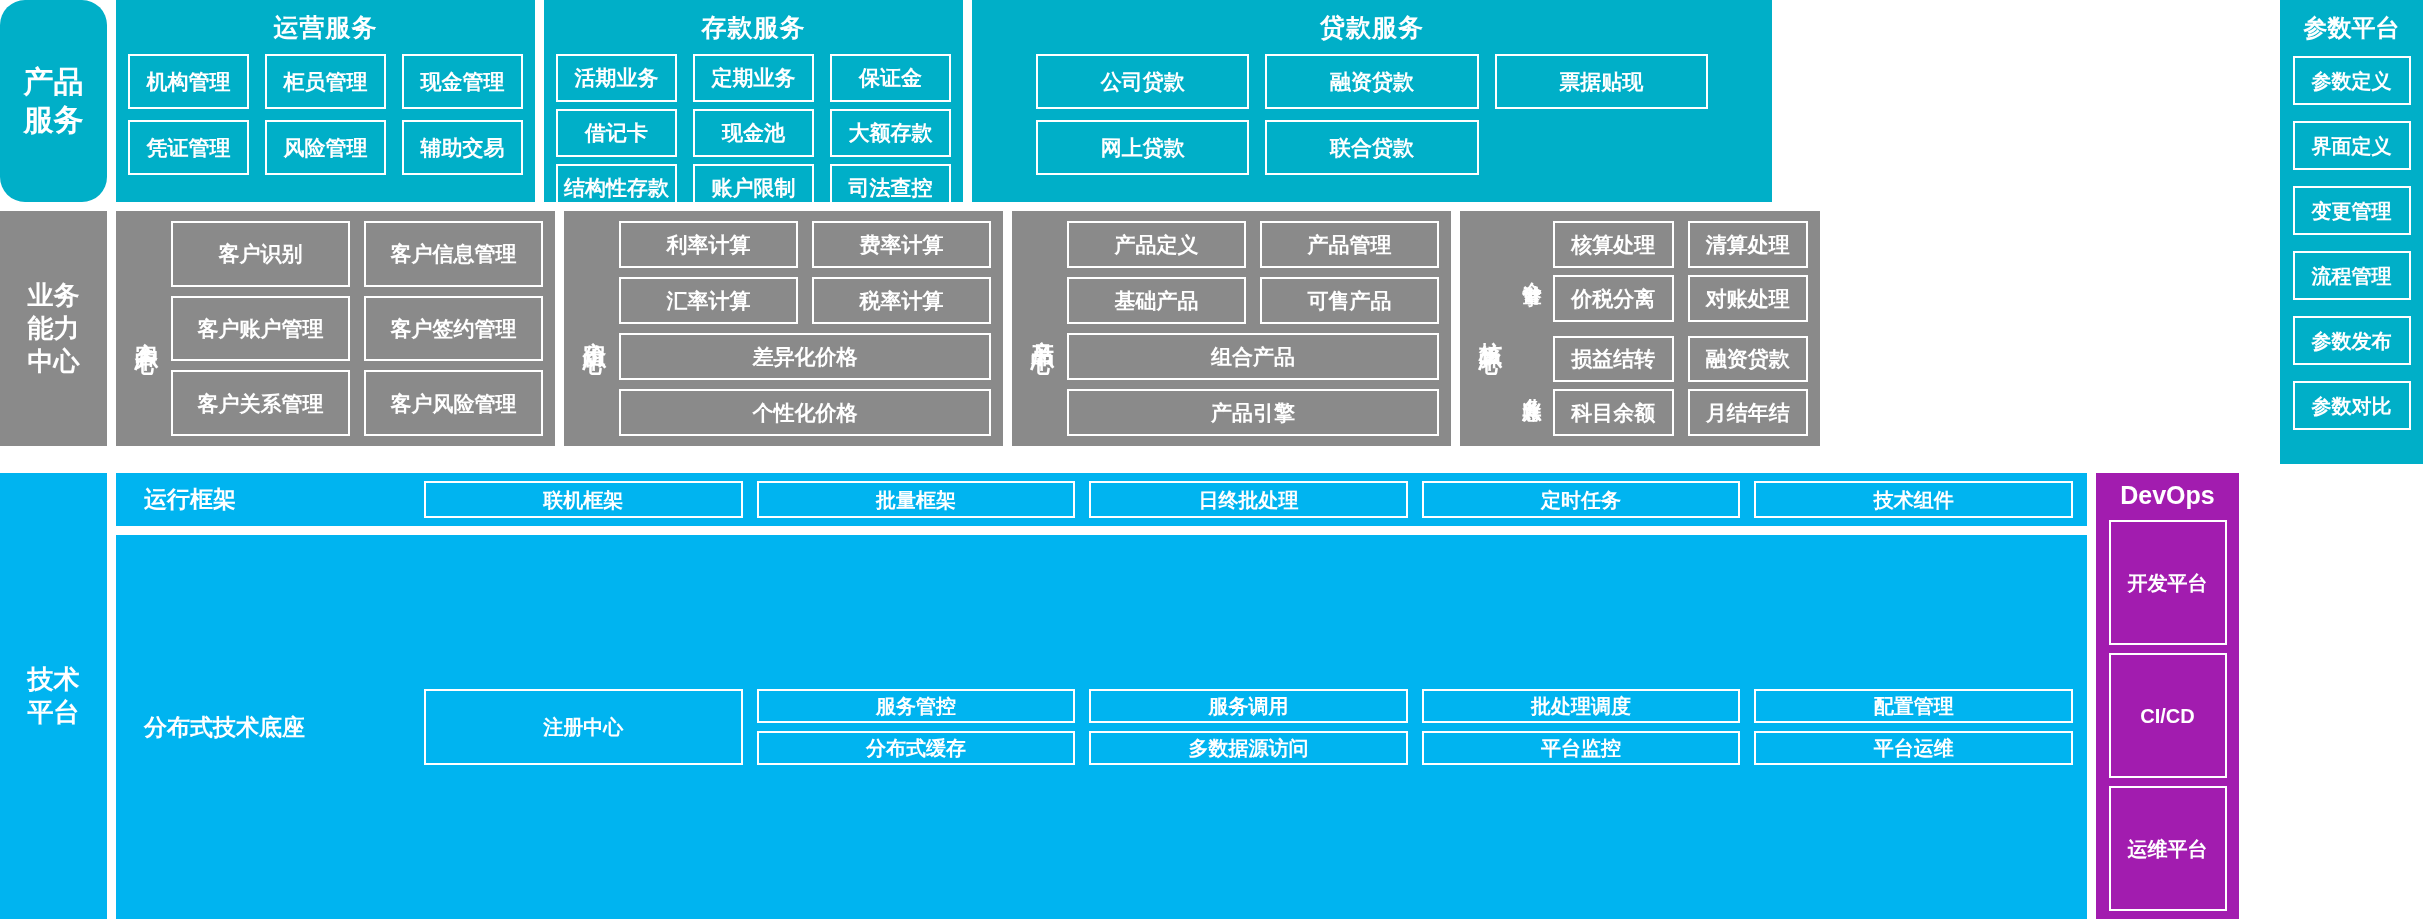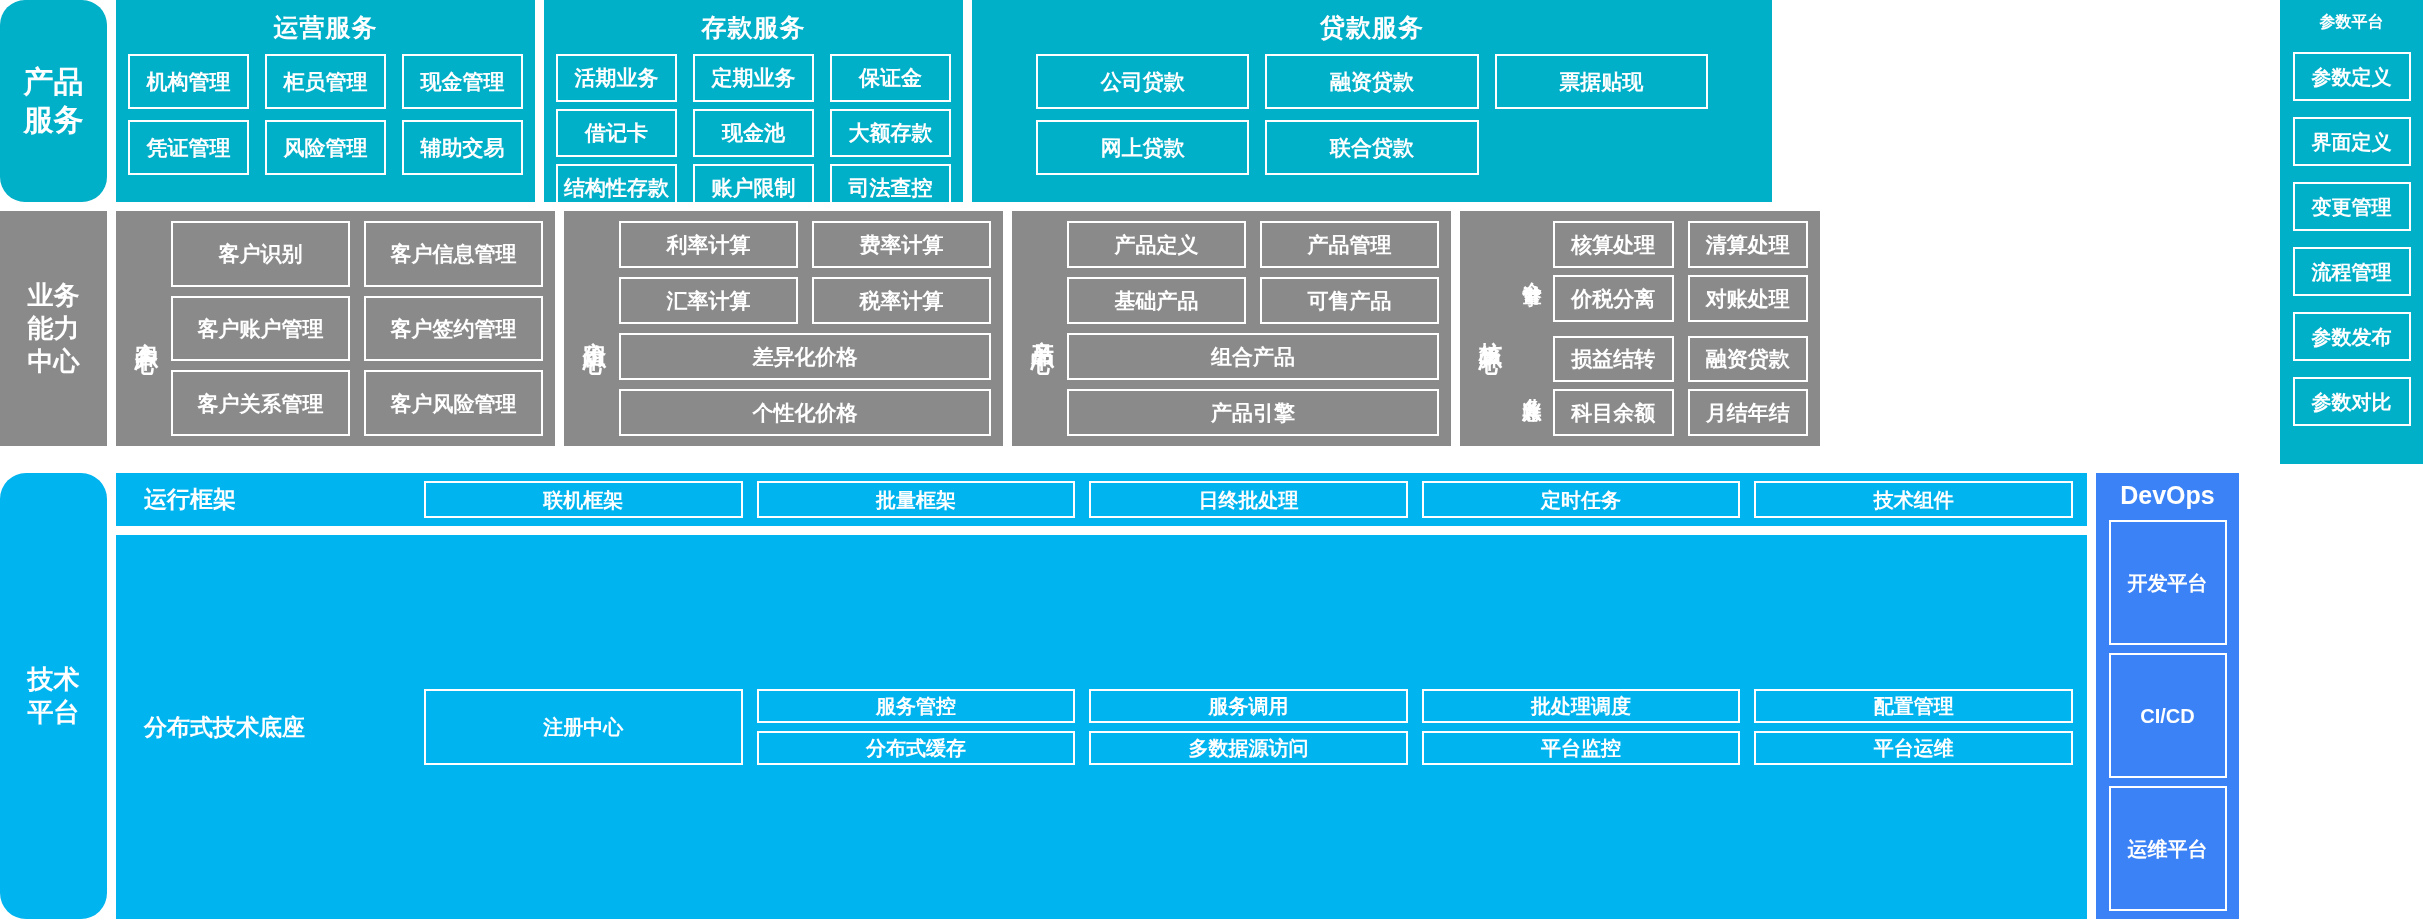--- a/index.html
+++ b/index.html
@@ -48,21 +48,21 @@
   .svc-dep .cell{height:44px;}
   .svc-loan{width:800px;}
   .svc-loan .svc-grid{grid-template-columns:repeat(3,1fr);padding:0 64px;}
   .svc-loan .cell{height:51px;}
 
   
   .param{
     width:143px;display:flex;flex-direction:column;align-items:center;
     padding:8px 0 10px 0;
   }
-  .param-title{font-size:16px;font-weight:bold;padding:4px 0 19px 0;}
+  .param-title{font-size:24px;font-weight:bold;padding:4px 0 12px 0;}
   .param-list{display:flex;flex-direction:column;gap:16px;width:118px;flex:1;}
   .param-list .cell{height:45px;font-size:20px;}
 
   
   .row2{height:235px;}
   .row2 .rail{width:107px;font-size:26px;}
   .center{
     display:flex;align-items:stretch;padding:10px 12px 10px 8px;
   }
   .vlabel{
@@ -110,21 +110,21 @@
     padding-left:14px;
   }
   .strip-cells{flex:1;display:grid;grid-template-columns:repeat(5,1fr);gap:14px;}
   .strip-cells .cell{height:33px;font-size:20px;}
   .strip-cells-2{flex:1;display:grid;grid-template-columns:1fr 1fr 1fr 1fr 1fr;gap:8px 14px;}
   .strip-cells-2 .cell{height:30px;font-size:20px;}
   .reg-cell{grid-row:1 / span 2;height:auto !important;}
 
   
   .devops{
-    width:143px;background:#3b82f6;display:flex;flex-direction:column;
+    width:143px;background:#a21caf;display:flex;flex-direction:column;
     align-items:center;padding:6px 0 8px 0;gap:8px;
   }
   .devops-title{font-size:25px;font-weight:bold;padding:2px 0 2px 0;}
   .devops-list{display:flex;flex-direction:column;gap:8px;width:118px;flex:1;}
   .devops-list .cell{flex:1;font-size:20px;}
 </style>
 </head>
 <body>
 
 <div class="page">
@@ -256,21 +256,21 @@
         <div class="cell">流程管理</div>
         <div class="cell">参数发布</div>
         <div class="cell">参数对比</div>
       </div>
     </div>
 
   </div>
 
   <div class="band row3">
 
-    <div class="rail sky" style="white-space:pre-line;border-radius:26px;">技术
+    <div class="rail sky" style="white-space:pre-line;">技术
 平台</div>
 
     <div class="tech">
 
       <div class="tech-strip s1">
         <div class="strip-label">运行框架</div>
         <div class="strip-cells">
           <div class="cell">联机框架</div>
           <div class="cell">批量框架</div>
           <div class="cell">日终批处理</div>

